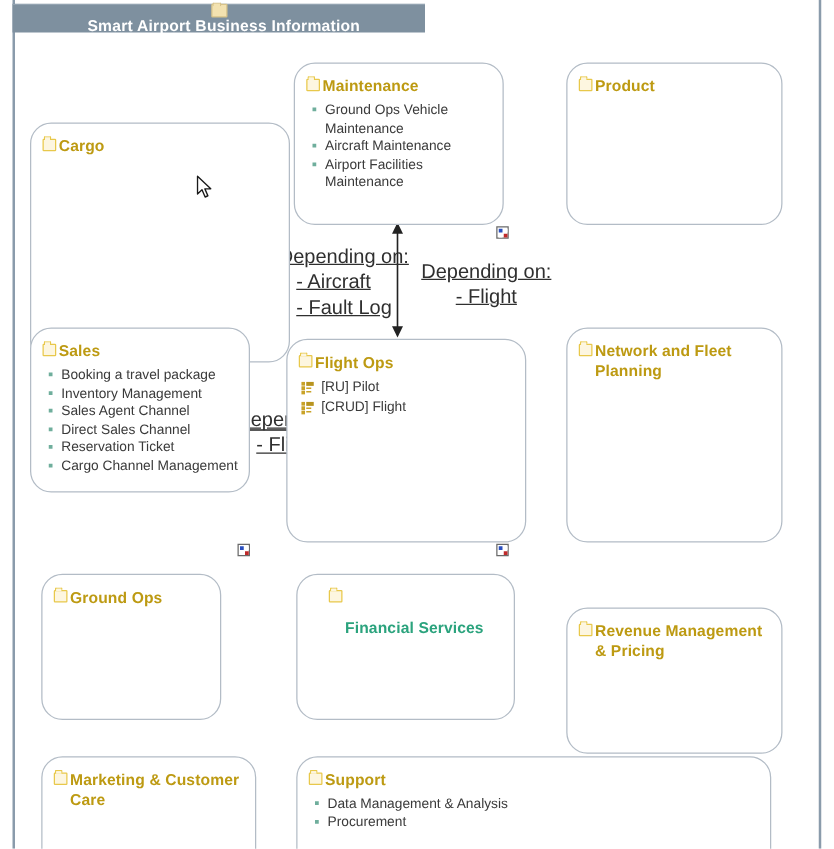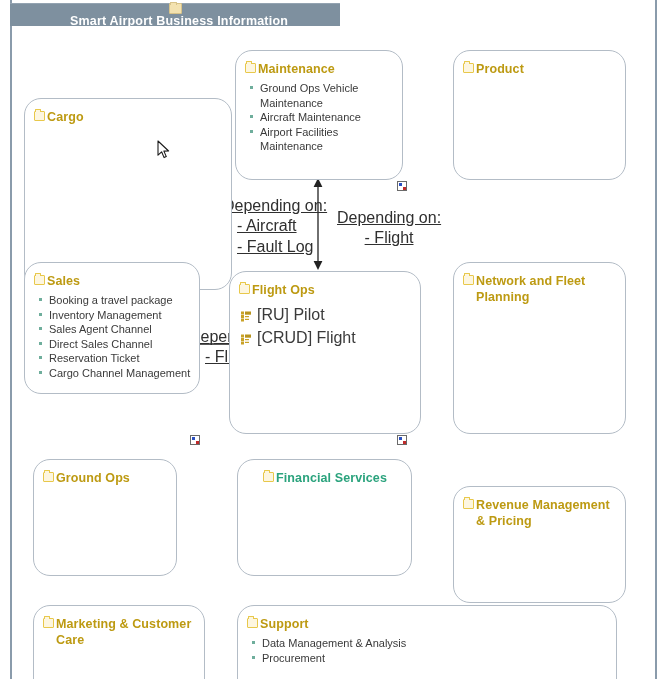--- a/index.html
+++ b/index.html
@@ -103,21 +103,21 @@
     border: 1.4px solid #e8c84b;
     border-bottom: none;
     border-radius: 1px 1px 0 0;
   }
   .pkg-title {
     color: #bd9a12;
     font-size: 12.5px;
     font-weight: bold;
     letter-spacing: 0.1px;
   }
-  .pkg.teal .pkg-title { color: #2ba37d; }
+  .pkg.teal .pkg-title { color: #2ba37d; margin-top: 24px; }
   .pkg.teal .pkg-head { justify-content: center; }
 
   
   ul.pkg-list {
     list-style: none;
     margin: 4px 0 0 0;
     padding: 0;
   }
   ul.pkg-list li {
     position: relative;
@@ -138,21 +138,21 @@
   
   ul.ent-list {
     list-style: none;
     margin: 5px 0 0 0;
     padding: 0;
   }
   ul.ent-list li {
     position: relative;
     padding-left: 18px;
     color: #3a3a3a;
-    font-size: 16px;
+    font-size: 11px;
     line-height: 1.45;
   }
   ul.ent-list li .ent-icon {
     position: absolute;
     left: 2px; top: 2px;
     width: 11px; height: 11px;
   }
 
   
   .stamp {

